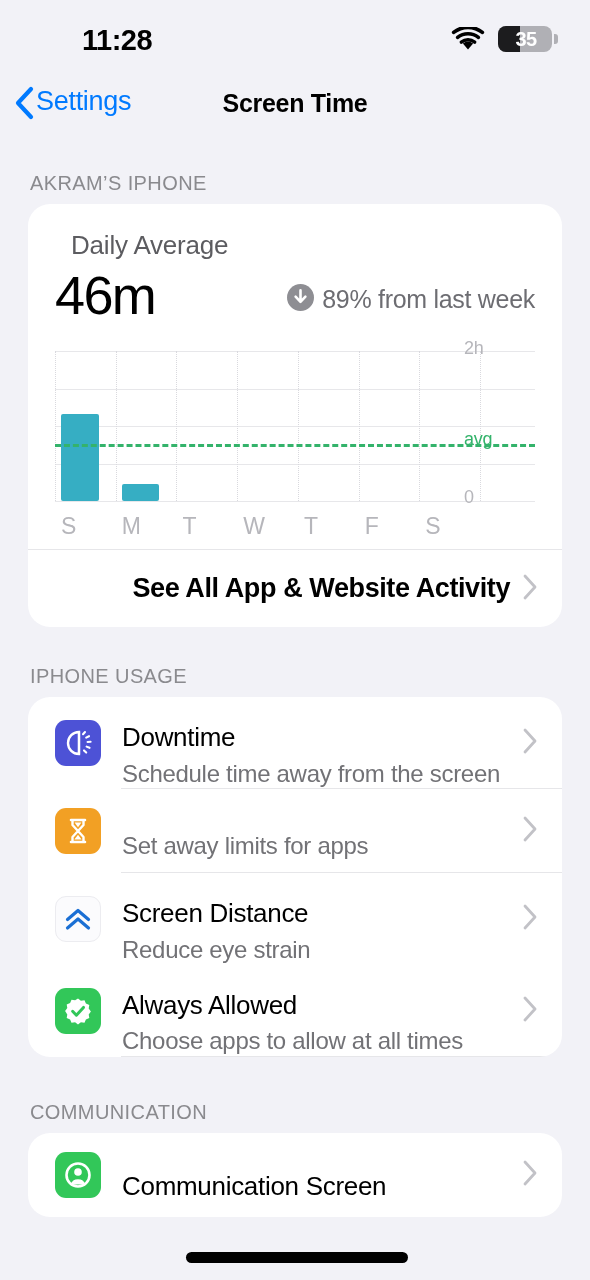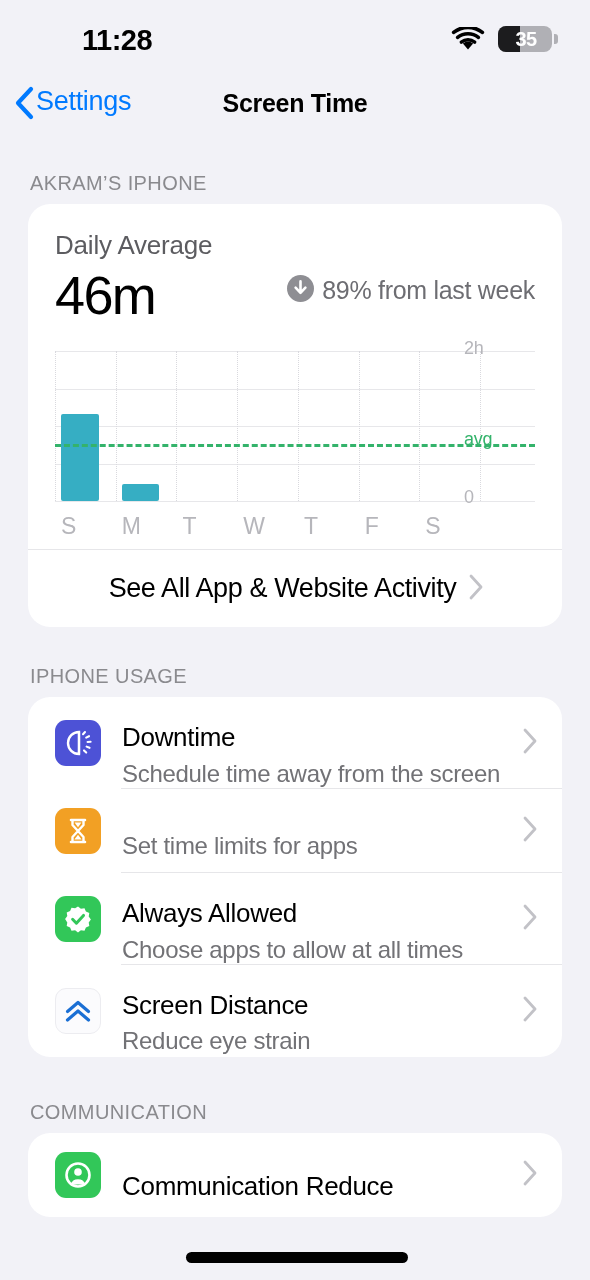--- a/index.html
+++ b/index.html
@@ -128,24 +128,25 @@
     margin: 0 28px;
     overflow: hidden;
   }
 
   
   .summary-pad { padding: 26px 27px 0 27px; }
   .daily-label {
     font-size: 26px;
     color: #5c5c60;
     letter-spacing: -0.2px;
+    margin-left: 16px;
   }
   .summary-row {
     display: flex;
-    align-items: center;
+    align-items: flex-end;
     justify-content: space-between;
     margin-top: 4px;
   }
   .daily-value {
     font-size: 54px;
     font-weight: 400;
     letter-spacing: -1.6px;
     line-height: 1.12;
   }
   .delta {
@@ -267,23 +268,24 @@
     letter-spacing: -0.3px;
     line-height: 1.3;
     margin-top: 4px;
   }
   .chev-right { flex: 0 0 auto; margin-left: 12px; }
 
   .plain-row {
     min-height: 78px;
     display: flex;
     align-items: center;
-    justify-content: center;
+    justify-content: flex-end;
     padding: 0 24px 0 27px;
     cursor: pointer;
+    font-weight: bold;
   }
   .plain-row-label {
     font-size: 27px;
     letter-spacing: -0.4px;
   }
 
   .footnote {
     font-size: 23px;
     color: #7c7c80;
     letter-spacing: -0.3px;
@@ -443,81 +445,81 @@
     <div class="row">
       <span class="row-icon icon-al">
         <svg width="30" height="30" viewBox="0 0 30 30">
           <path d="M8 4 h14 M8 26 h14" stroke="#fff" stroke-width="2.6" stroke-linecap="round"></path>
           <path d="M9.5 4.6 v4.4 L15 15 l-5.5 6 v4.4 M20.5 4.6 v4.4 L15 15 l5.5 6 v4.4" stroke="#fff" stroke-width="2.4" fill="none" stroke-linejoin="round"></path>
           <path d="M11.6 6.4 h6.8 L15 11.2 z" fill="#fff"></path>
           <path d="M11.4 23.6 h7.2 L15 18.8 z" fill="#fff"></path>
         </svg>
       </span>
       <span class="row-body">
-        <span class="row-sub" style="display:block">Set time limits for apps</span>
+        <span class="row-sub" style="display:block">Set away limits for apps</span>
       </span>
       <span>
         <svg class="chev-right" width="16" height="28" viewBox="0 0 16 28">
           <path d="M3 3 L13 14 L3 25" stroke="#c2c2c7" stroke-width="2.8" fill="none" stroke-linecap="round" stroke-linejoin="round"></path>
         </svg>
       </span>
       <span class="row-sep"></span>
+    </div>
+
+    <div class="row">
+      <span class="row-icon icon-sd">
+        <svg width="32" height="32" viewBox="0 0 32 32">
+          <path d="M5.5 16.5 L16 7.5 L26.5 16.5" stroke="#1a6fd4" stroke-width="3.2" fill="none" stroke-linecap="round" stroke-linejoin="round"></path>
+          <path d="M5.5 25 L16 16 L26.5 25" stroke="#1a6fd4" stroke-width="3.2" fill="none" stroke-linecap="round" stroke-linejoin="round"></path>
+        </svg>
+      </span>
+      <span class="row-body">
+        <span class="row-title" style="display:block">Screen Distance</span>
+        <span class="row-sub" style="display:block">Reduce eye strain</span>
+      </span>
+      <span>
+        <svg class="chev-right" width="16" height="28" viewBox="0 0 16 28">
+          <path d="M3 3 L13 14 L3 25" stroke="#c2c2c7" stroke-width="2.8" fill="none" stroke-linecap="round" stroke-linejoin="round"></path>
+        </svg>
+      </span>
     </div>
 
     <div class="row">
       <span class="row-icon icon-aa">
         <svg width="32" height="32" viewBox="0 0 32 32">
           <path d="M16 3.6 l2.9 2.2 3.6-0.6 1.4 3.4 3.4 1.4-0.6 3.6 2.2 2.9-2.2 2.9 0.6 3.6-3.4 1.4-1.4 3.4-3.6-0.6-2.9 2.2-2.9-2.2-3.6 0.6-1.4-3.4-3.4-1.4 0.6-3.6L3.1 16l2.2-2.9-0.6-3.6 3.4-1.4 1.4-3.4 3.6 0.6z" fill="#fff"></path>
           <path d="M10.6 16.3 l3.8 3.9 7.1-7.8" stroke="#32c759" stroke-width="3" fill="none" stroke-linecap="round" stroke-linejoin="round"></path>
         </svg>
       </span>
       <span class="row-body">
         <span class="row-title" style="display:block">Always Allowed</span>
         <span class="row-sub" style="display:block">Choose apps to allow at all times</span>
       </span>
       <span>
         <svg class="chev-right" width="16" height="28" viewBox="0 0 16 28">
           <path d="M3 3 L13 14 L3 25" stroke="#c2c2c7" stroke-width="2.8" fill="none" stroke-linecap="round" stroke-linejoin="round"></path>
         </svg>
       </span>
       <span class="row-sep"></span>
-    </div>
-
-    <div class="row">
-      <span class="row-icon icon-sd">
-        <svg width="32" height="32" viewBox="0 0 32 32">
-          <path d="M5.5 16.5 L16 7.5 L26.5 16.5" stroke="#1a6fd4" stroke-width="3.2" fill="none" stroke-linecap="round" stroke-linejoin="round"></path>
-          <path d="M5.5 25 L16 16 L26.5 25" stroke="#1a6fd4" stroke-width="3.2" fill="none" stroke-linecap="round" stroke-linejoin="round"></path>
-        </svg>
-      </span>
-      <span class="row-body">
-        <span class="row-title" style="display:block">Screen Distance</span>
-        <span class="row-sub" style="display:block">Reduce eye strain</span>
-      </span>
-      <span>
-        <svg class="chev-right" width="16" height="28" viewBox="0 0 16 28">
-          <path d="M3 3 L13 14 L3 25" stroke="#c2c2c7" stroke-width="2.8" fill="none" stroke-linecap="round" stroke-linejoin="round"></path>
-        </svg>
-      </span>
     </div>
   </div>
 
   <div style="height:44px"></div>
   <div class="section-header">COMMUNICATION</div>
   <div class="card">
     <div class="row">
       <span class="row-icon icon-cl">
         <svg width="32" height="32" viewBox="0 0 32 32">
           <circle cx="16" cy="16" r="11.5" fill="none" stroke="#fff" stroke-width="2.6"></circle>
           <circle cx="16" cy="13" r="3.8" fill="#fff"></circle>
           <path d="M8.6 25.5 a7.8 7.8 0 0 1 14.8 0" fill="#fff"></path>
         </svg>
       </span>
       <span class="row-body">
-        <span class="row-title" style="display:block">Communication Reduce</span>
+        <span class="row-title" style="display:block">Communication Screen</span>
       </span>
       <span>
         <svg class="chev-right" width="16" height="28" viewBox="0 0 16 28">
           <path d="M3 3 L13 14 L3 25" stroke="#c2c2c7" stroke-width="2.8" fill="none" stroke-linecap="round" stroke-linejoin="round"></path>
         </svg>
       </span>
     </div>
   </div>
 </div>
 

